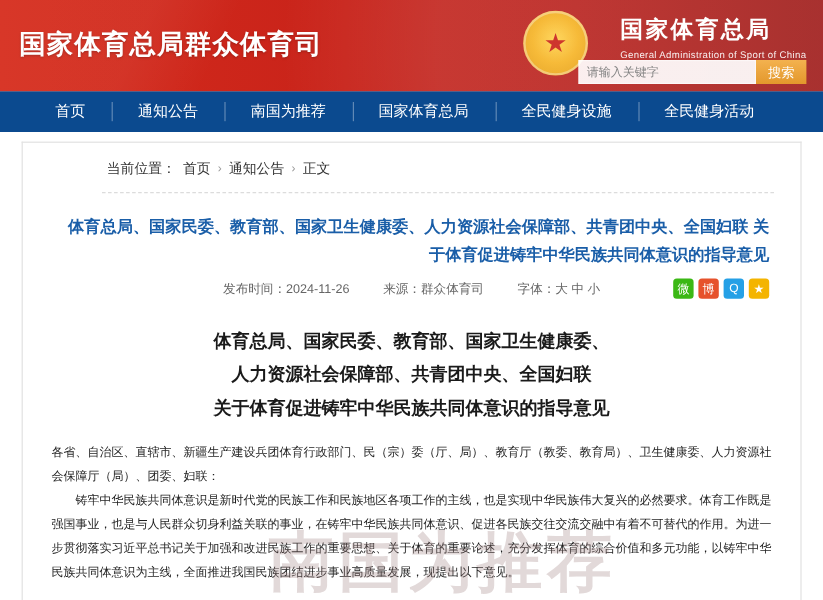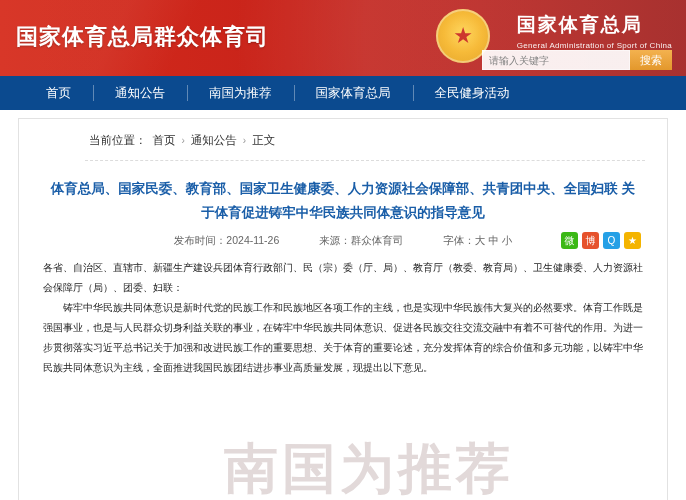--- a/index.html
+++ b/index.html
@@ -102,31 +102,31 @@
   .breadcrumb {
     font-size: 11.5px; color: #333;
     padding: 14px 4px 12px 4px;
     border-bottom: 1px dashed #dcdcdc;
     display:flex; align-items:center; gap:6px;margin-left:44px;
   }
   .breadcrumb .sep { color:#999; font-size: 10px; }
   .breadcrumb a { color:#333; text-decoration:none; cursor:pointer;}
 
   .doc-title {
-    text-align: center;
+    text-align: right;
     color: #1a5ea8;
     font-weight: bold;
     font-size: 13.5px;
     line-height: 1.75;
     padding: 16px 4px 10px;
     font-family: "Liberation Sans", sans-serif;
   }
   .meta {
     display:flex; align-items:center; justify-content:center;
-    gap: 40px;
+    gap: 28px;
     font-size: 10.5px; color: #666;
     padding-bottom: 10px;
     position: relative;
   }
   .meta .fontsize span { cursor:pointer; }
   .share-icons {
     position:absolute; right: 4px; top: -2px;
     display:flex; gap:4px;
   }
   .share-icons i {
@@ -192,20 +192,21 @@
       <input type="text" placeholder="请输入关键字" style="">
       <button class="search-btn">搜索</button>
     </div>
   </div>
 
   <div class="nav">
     <div class="nav-item">首页</div>
     <div class="nav-item">通知公告</div>
     <div class="nav-item">南国为推荐</div>
     <div class="nav-item">国家体育总局</div>
+    <div class="nav-item">全民健身设施</div>
     <div class="nav-item">全民健身活动</div>
   </div>
 
   <div class="content">
 
     <div class="breadcrumb">
       <span>当前位置：</span>
       <a>首页</a>
       <span class="sep">›</span>
       <a>通知公告</a>
@@ -222,20 +223,25 @@
         <span>字体：</span><span>大</span> <span>中</span> <span>小</span>
       </span>
       <span class="share-icons">
         <i class="ic-wechat">微</i>
         <i class="ic-weibo">博</i>
         <i class="ic-qq">Q</i>
         <i class="ic-star">★</i>
       </span>
     </div>
 
+    <div class="article-head">
+      <div>体育总局、国家民委、教育部、国家卫生健康委、</div>
+      <div>人力资源社会保障部、共青团中央、全国妇联</div>
+      <div>关于体育促进铸牢中华民族共同体意识的指导意见</div>
+    </div>
 
     <div class="para">各省、自治区、直辖市、新疆生产建设兵团体育行政部门、民（宗）委（厅、局）、教育厅（教委、教育局）、卫生健康委、人力资源社会保障厅（局）、团委、妇联：</div>
     <div class="para indent">铸牢中华民族共同体意识是新时代党的民族工作和民族地区各项工作的主线，也是实现中华民族伟大复兴的必然要求。体育工作既是强国事业，也是与人民群众切身利益关联的事业，在铸牢中华民族共同体意识、促进各民族交往交流交融中有着不可替代的作用。为进一步贯彻落实习近平总书记关于加强和改进民族工作的重要思想、关于体育的重要论述，充分发挥体育的综合价值和多元功能，以铸牢中华民族共同体意识为主线，全面推进我国民族团结进步事业高质量发展，现提出以下意见。</div>
 
     <div class="watermark">南国为推荐</div>
   </div>
 
 </div>
 
 </body></html>

